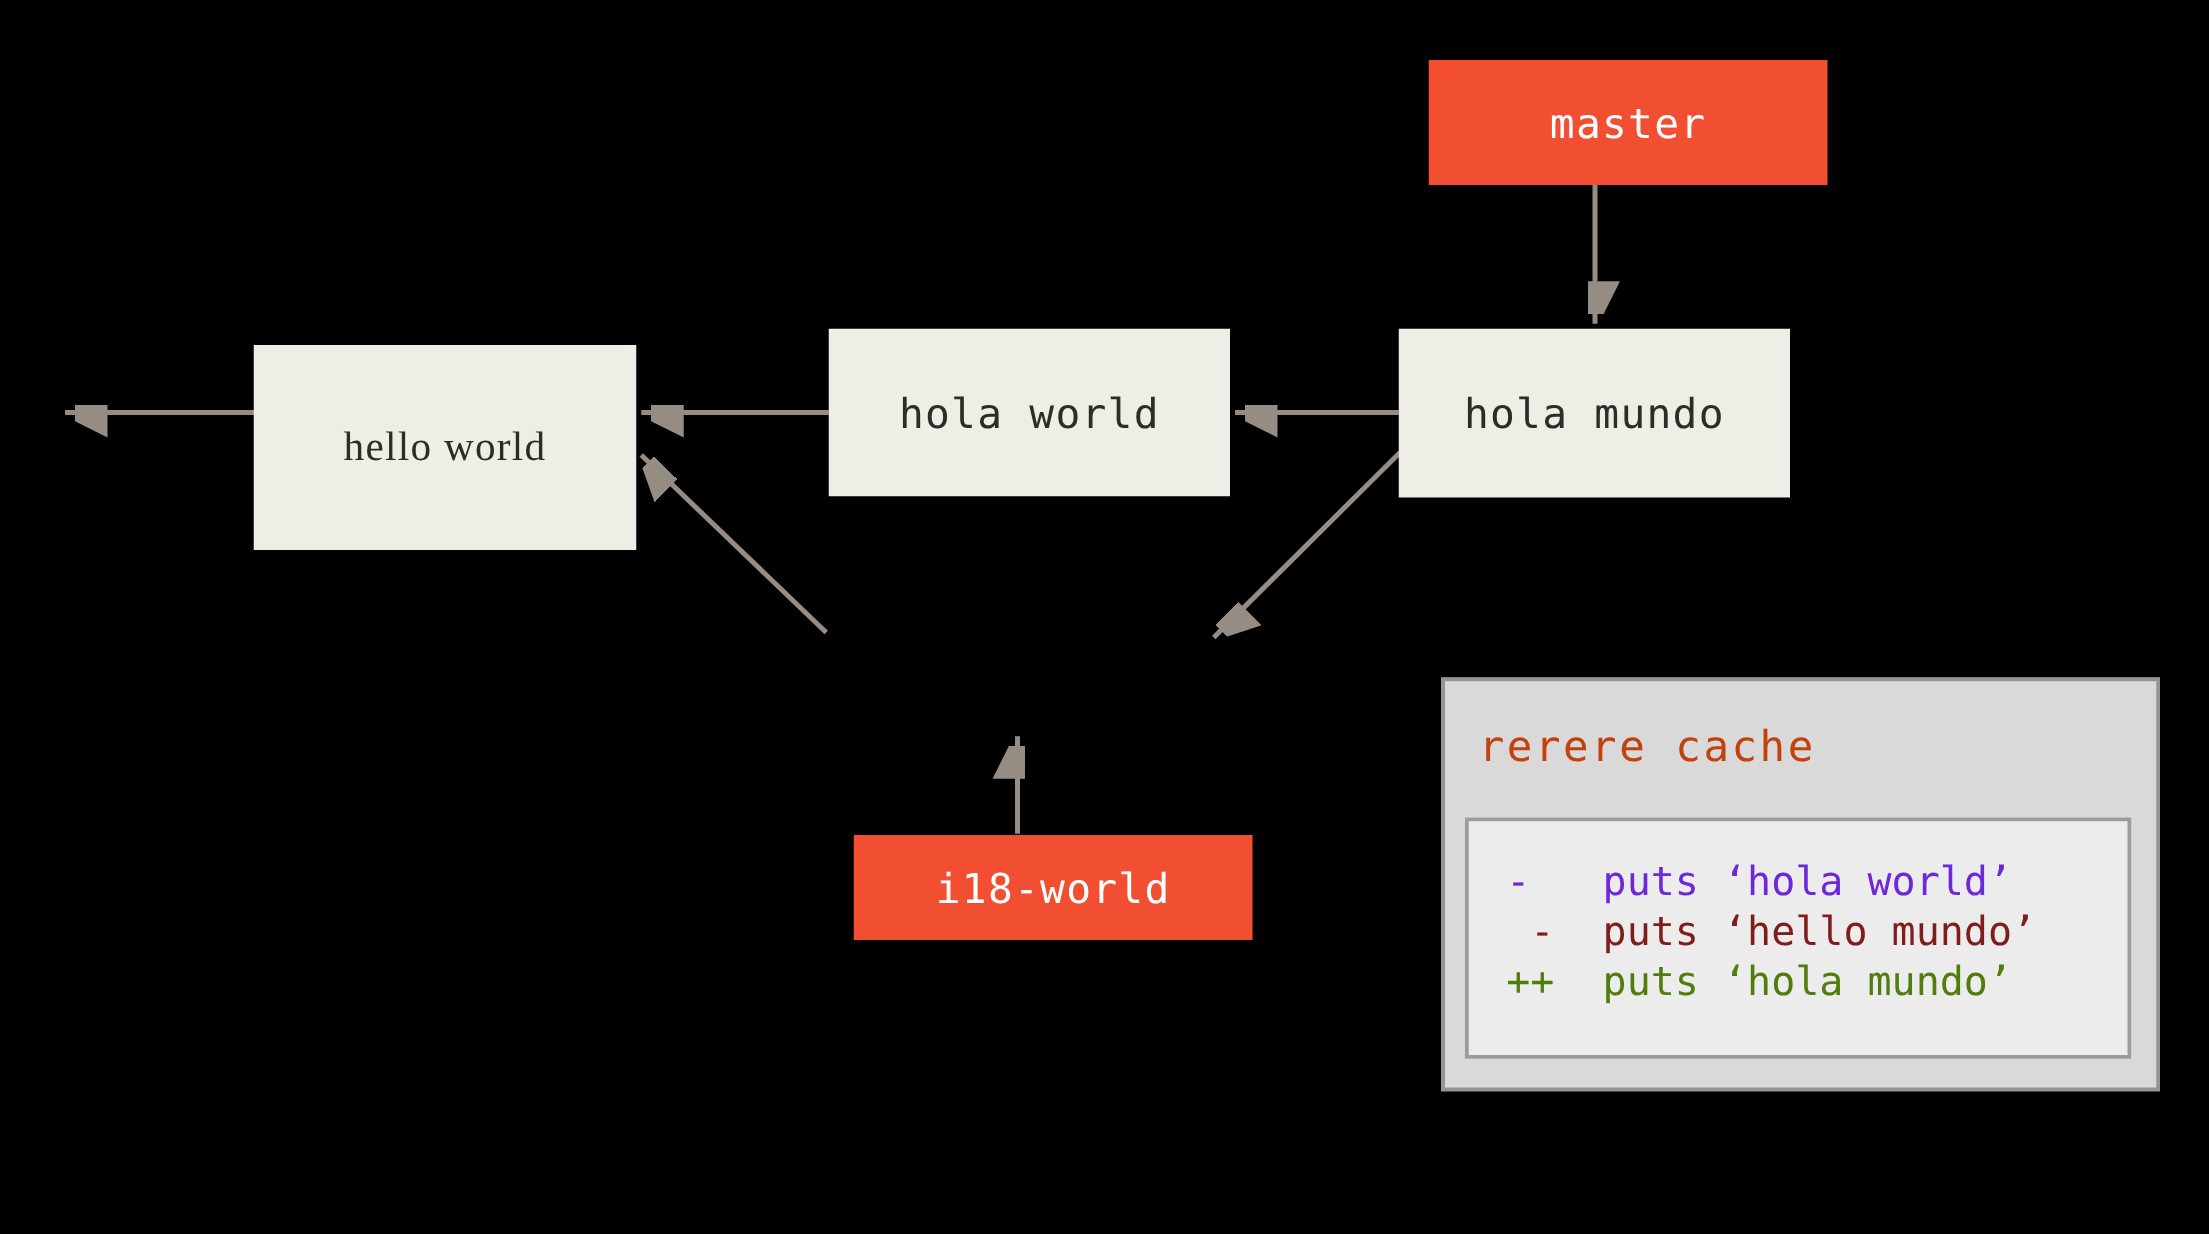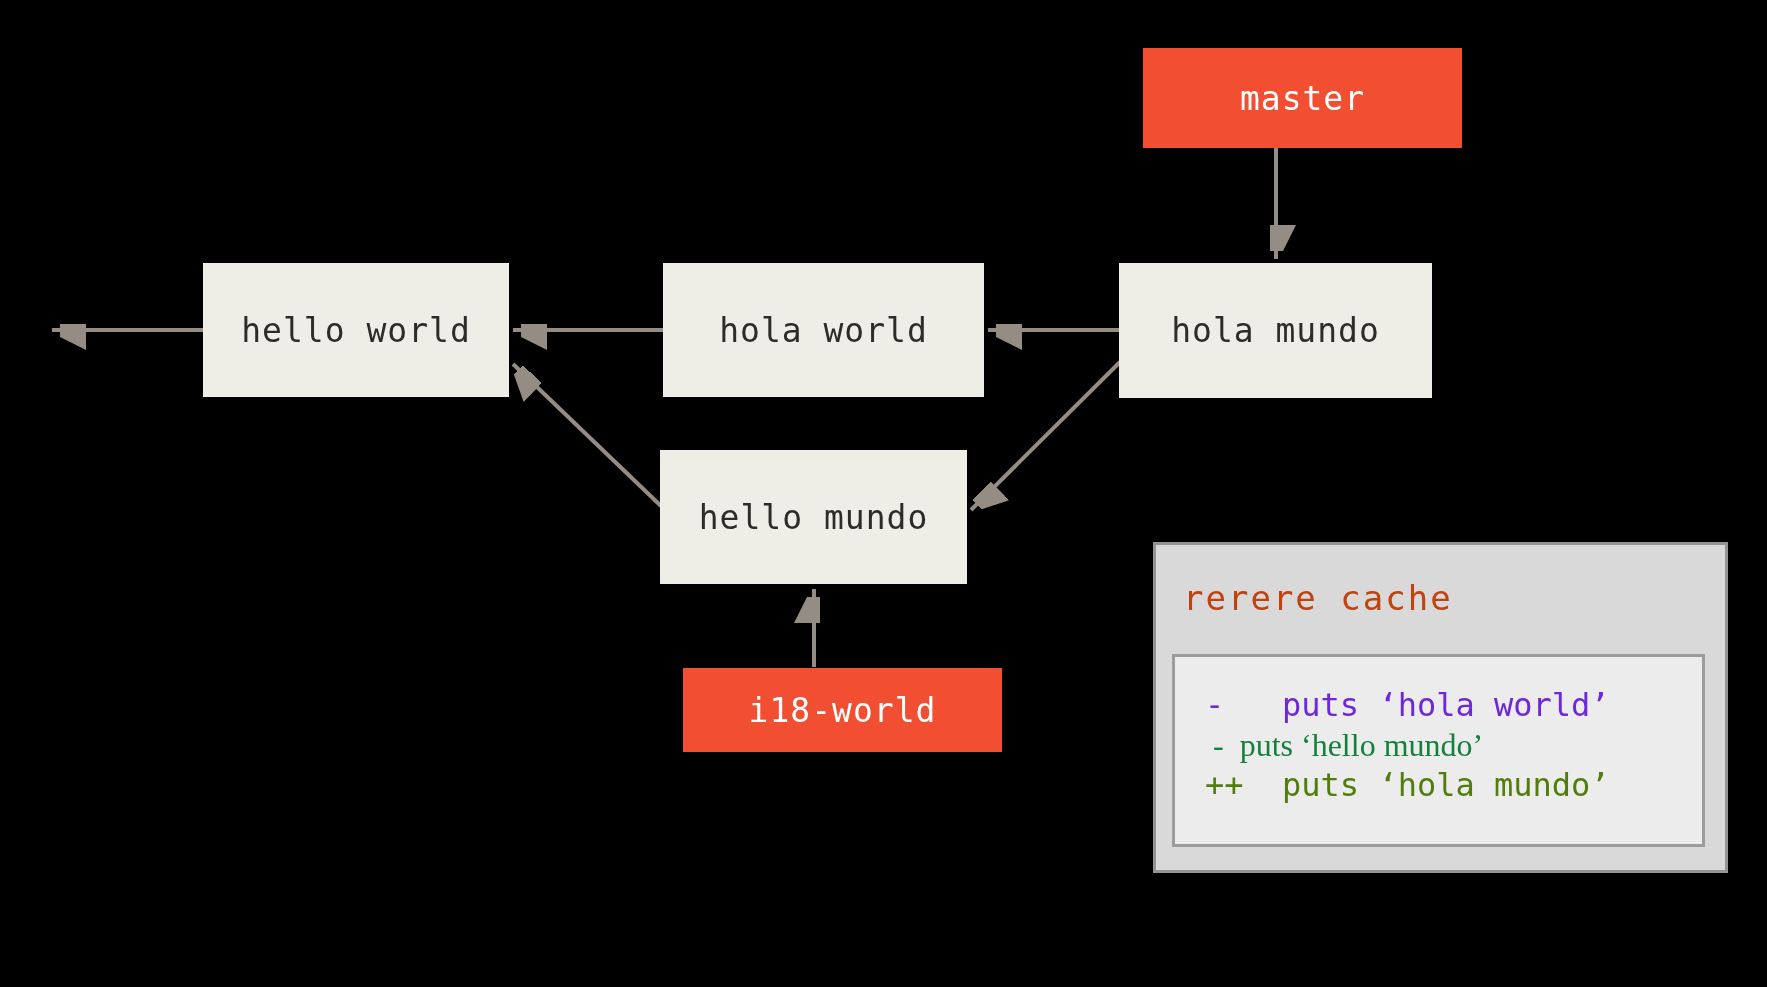--- a/index.html
+++ b/index.html
@@ -31,21 +31,21 @@
   }
   .commit {
     background: #efeee6;
     color: #2d2c28;
   }
   .branch {
     background: #f14e32;
     color: #ffffff;
   }
   #node-master      { left: 1143px; top:  48px; width: 319px; height: 100px; }
-  #node-hello-world { left:  203px; top: 263px; width: 306px; height: 134px; }
+  #node-hello-world { left:  203px; top: 276px; width: 306px; height: 164px; font-family: Liberation Serif, serif; }
   #node-hola-world  { left:  663px; top: 263px; width: 321px; height: 134px; }
   #node-hola-mundo  { left: 1119px; top: 263px; width: 313px; height: 135px; }
   #node-hello-mundo { left:  660px; top: 450px; width: 307px; height: 134px; }
   #node-i18-world   { left:  683px; top: 668px; width: 319px; height: 84px; }
 
   .panel {
     position: absolute;
     left: 1153px; top: 542px;
     width: 575px; height: 331px;
     background: #d9d9d9;
@@ -67,21 +67,21 @@
     border: 3px solid #9c9c9c;
     box-sizing: border-box;
     padding: 28px 0 0 30px;
   }
   .diff-line {
     font-size: 32px;
     line-height: 40px;
     white-space: pre;
   }
   .line-removed-ours   { color: #6d28d9; }
-  .line-removed-theirs { color: #15803d; font-family: Liberation Serif, serif; }
+  .line-removed-theirs { color: #7f1d1d; }
   .line-added          { color: #507d0c; }
 </style>
 </head>
 <body>
 
 <div class="canvas">
 
   <svg class="edges" viewBox="0 0 1767 987" xmlns="http://www.w3.org/2000/svg">
     <defs>
       <marker id="arrowhead" markerWidth="6.5" markerHeight="6.5" refX="8.5" refY="5" orient="auto">
@@ -106,23 +106,20 @@
   </div>
 
   <div class="node commit" id="node-hola-world">
     <span>hola world</span>
   </div>
 
   <div class="node commit" id="node-hola-mundo">
     <span>hola mundo</span>
   </div>
 
-  <div class="node commit" id="node-hello-mundo">
-    <span>hello mundo</span>
-  </div>
 
   <div class="node branch" id="node-i18-world">
     <span>i18-world</span>
   </div>
 
   <div class="panel">
     <div class="panel-title">rerere cache</div>
     <div class="code-box">
       <div class="diff-line line-removed-ours">-   puts ‘hola world’</div>
       <div class="diff-line line-removed-theirs"> -  puts ‘hello mundo’</div>

